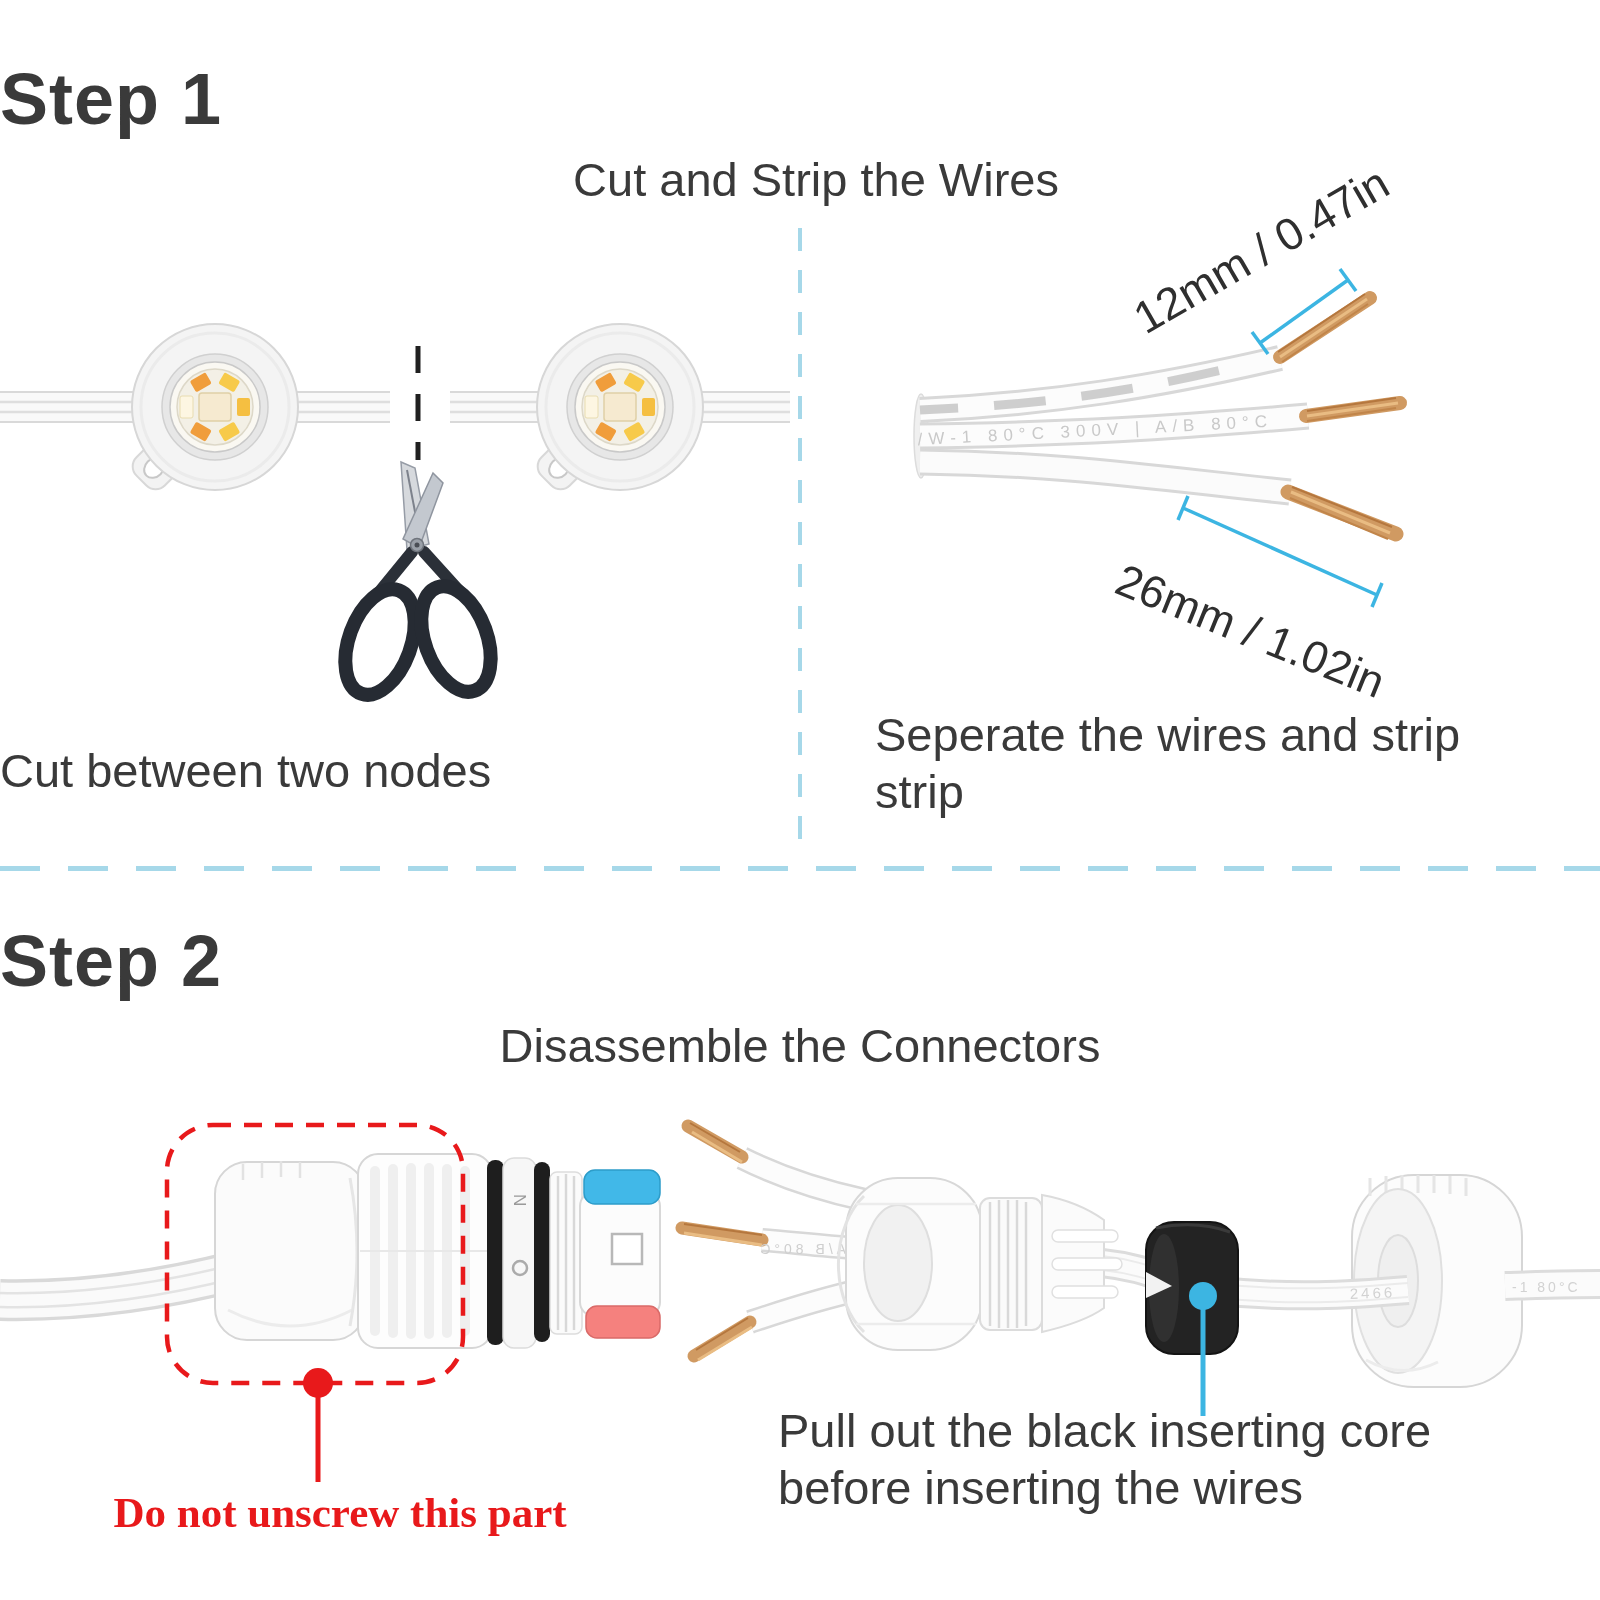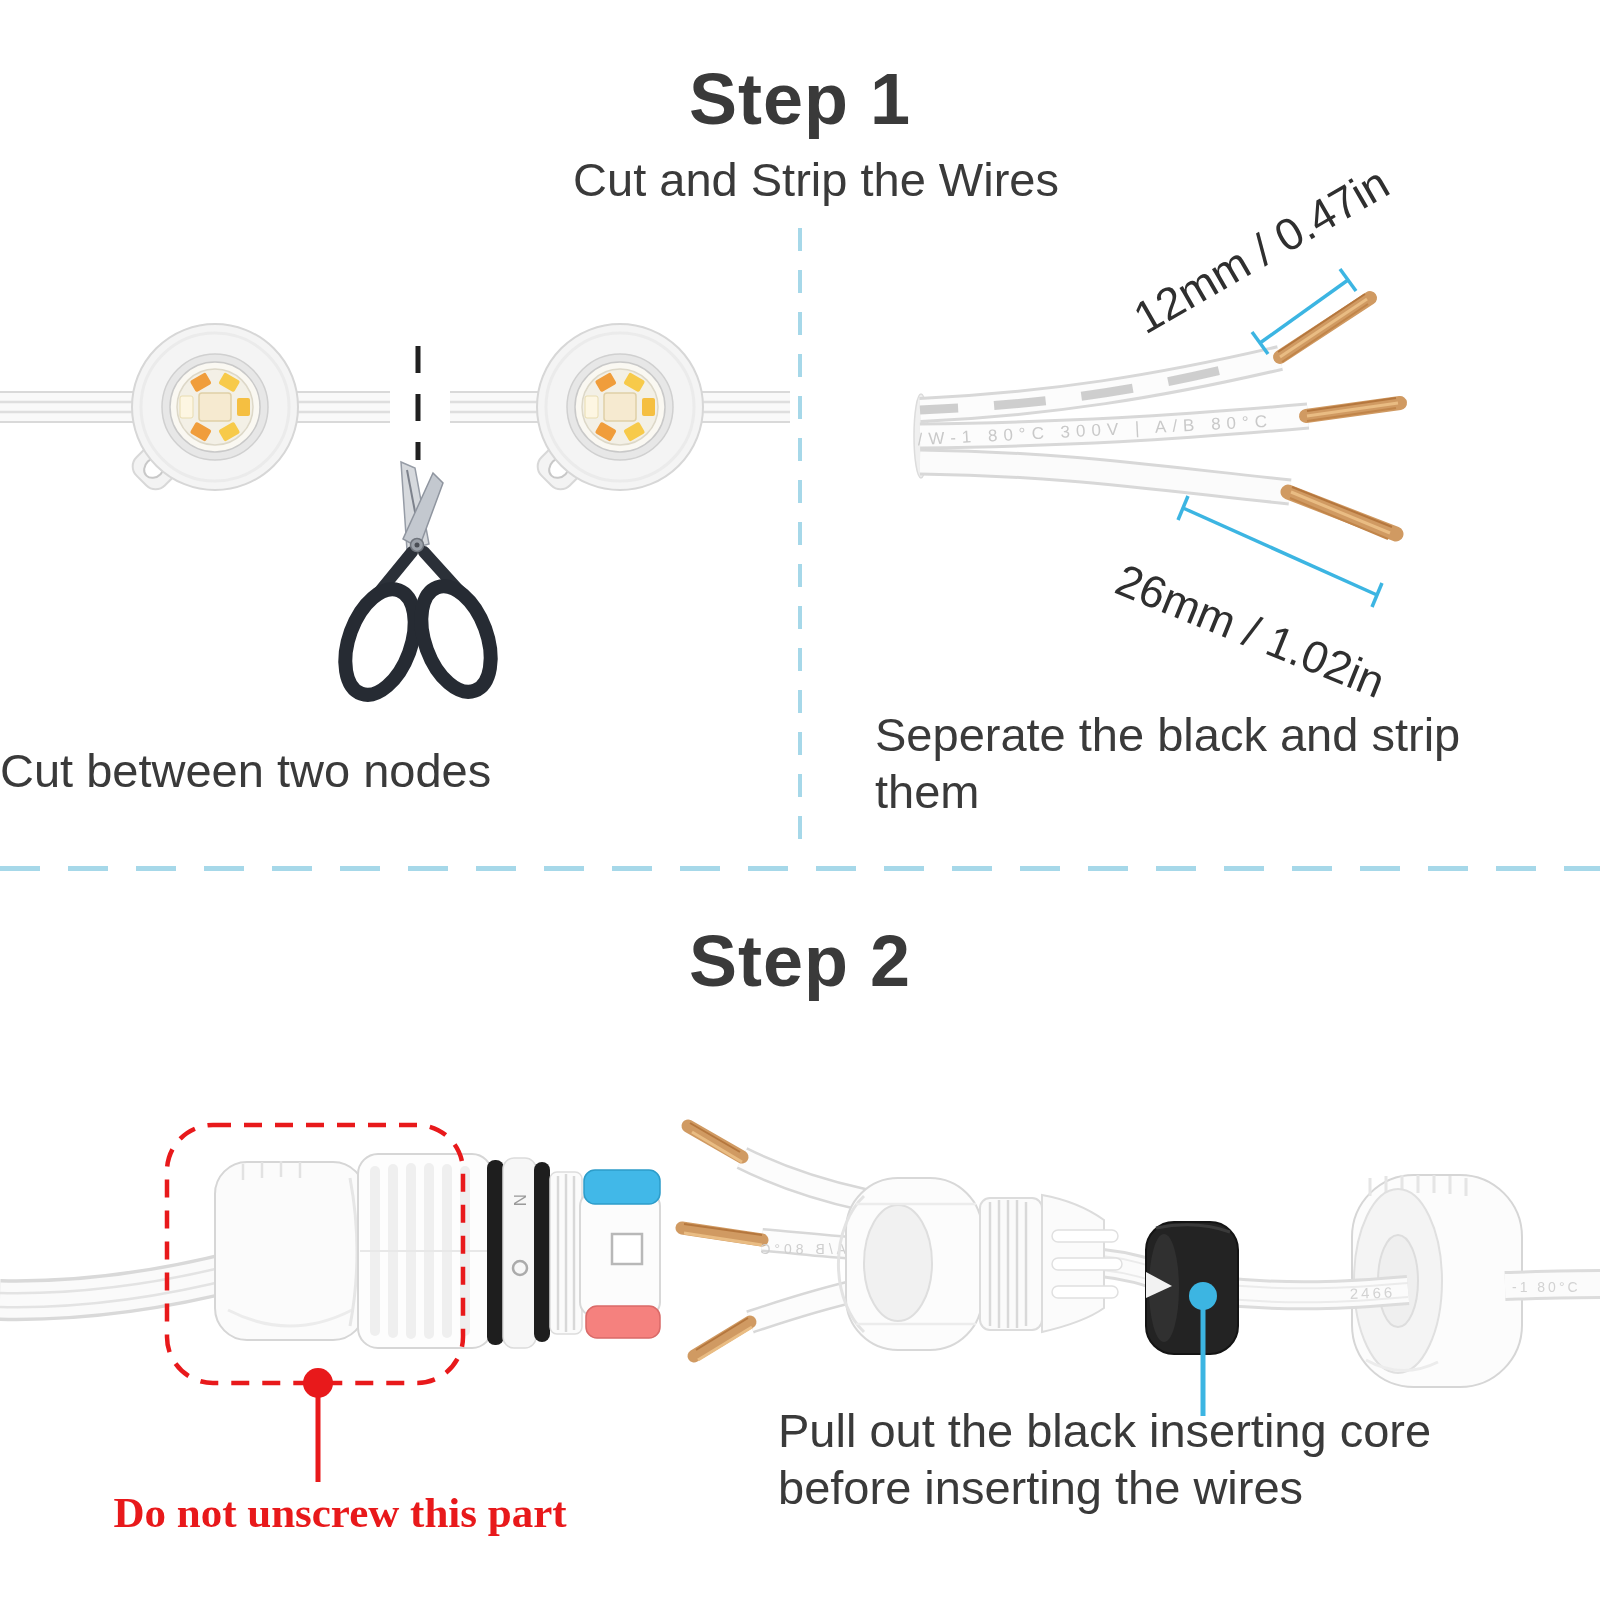--- a/index.html
+++ b/index.html
@@ -1,21 +1,21 @@
 <!DOCTYPE html>
 <html><head>
 <meta charset="utf-8">
 <style>
   html,body{margin:0;padding:0;background:#ffffff;}
   #stage{
     position:relative;width:1600px;height:1600px;background:#ffffff;overflow:hidden;
     font-family:"Liberation Sans", sans-serif;color:#3b3b3b;
   }
   .abs{position:absolute;}
-  .step-title{width:1600px;text-align:center;font-size:72px;font-weight:700;color:#3a3a3a;letter-spacing:1px;}
+  .step-title{width:1600px;text-align:left;font-size:72px;font-weight:700;color:#3a3a3a;letter-spacing:1px;}
   .step-sub{width:1600px;text-align:center;font-size:47px;font-weight:400;color:#3a3a3a;}
   .caption{font-size:47px;line-height:1.22;color:#3a3a3a;}
   .divider-v{
     width:4px;background-image:repeating-linear-gradient(to bottom,#a6d8e9 0px,#a6d8e9 23px,transparent 23px,transparent 42px);
   }
   .divider-h{
     height:5px;width:1600px;background-image:repeating-linear-gradient(to right,#a6d8e9 0px,#a6d8e9 40px,transparent 40px,transparent 68px);
   }
   .dim-label{font-size:45px;color:#2f2f2f;white-space:nowrap;transform-origin:0 50%;}
   .warning{font-size:43px;font-weight:600;color:#e8191b;text-align:center;}
@@ -143,23 +143,24 @@
     <g stroke="#3cb5e2" stroke-width="3.5">
       <line x1="353" y1="268" x2="547" y2="355"></line>
       <line x1="358" y1="256" x2="348" y2="280"></line>
       <line x1="552" y1="343" x2="542" y2="367"></line>
     </g>
   </svg>
 
   <div class="abs dim-label" style="left:1138px;top:296px;transform:rotate(-30deg);">12mm / 0.47in</div>
   <div class="abs dim-label" style="left:1118px;top:552px;transform:rotate(22deg);">26mm / 1.02in</div>
 
-  <div class="abs caption" style="left:875px;top:706px;width:650px;text-align:left;">Seperate the black and strip them</div>
+  <div class="abs caption" style="left:875px;top:706px;width:650px;text-align:left;">Seperate the wires and strip strip</div>
 
   <div class="abs step-title" style="left:0;top:920px;">Step 2</div>
+  <div class="abs step-sub" style="left:0;top:1018px;">Disassemble the Connectors</div>
 
   <svg class="abs" style="left:0;top:1100px;" width="700" height="460" viewBox="0 0 700 460">
 
     <g>
       <path d="M0,200 C90,202 170,188 240,170" fill="none" stroke="#d9d9d9" stroke-width="42"></path>
       <path d="M0,200 C90,202 170,188 240,170" fill="none" stroke="#fafafa" stroke-width="35"></path>
       <path d="M0,193 C90,195 170,181 240,163" fill="none" stroke="#e3e3e3" stroke-width="2.5"></path>
       <path d="M0,207 C90,209 170,195 240,177" fill="none" stroke="#e3e3e3" stroke-width="2.5"></path>
     </g>
 

